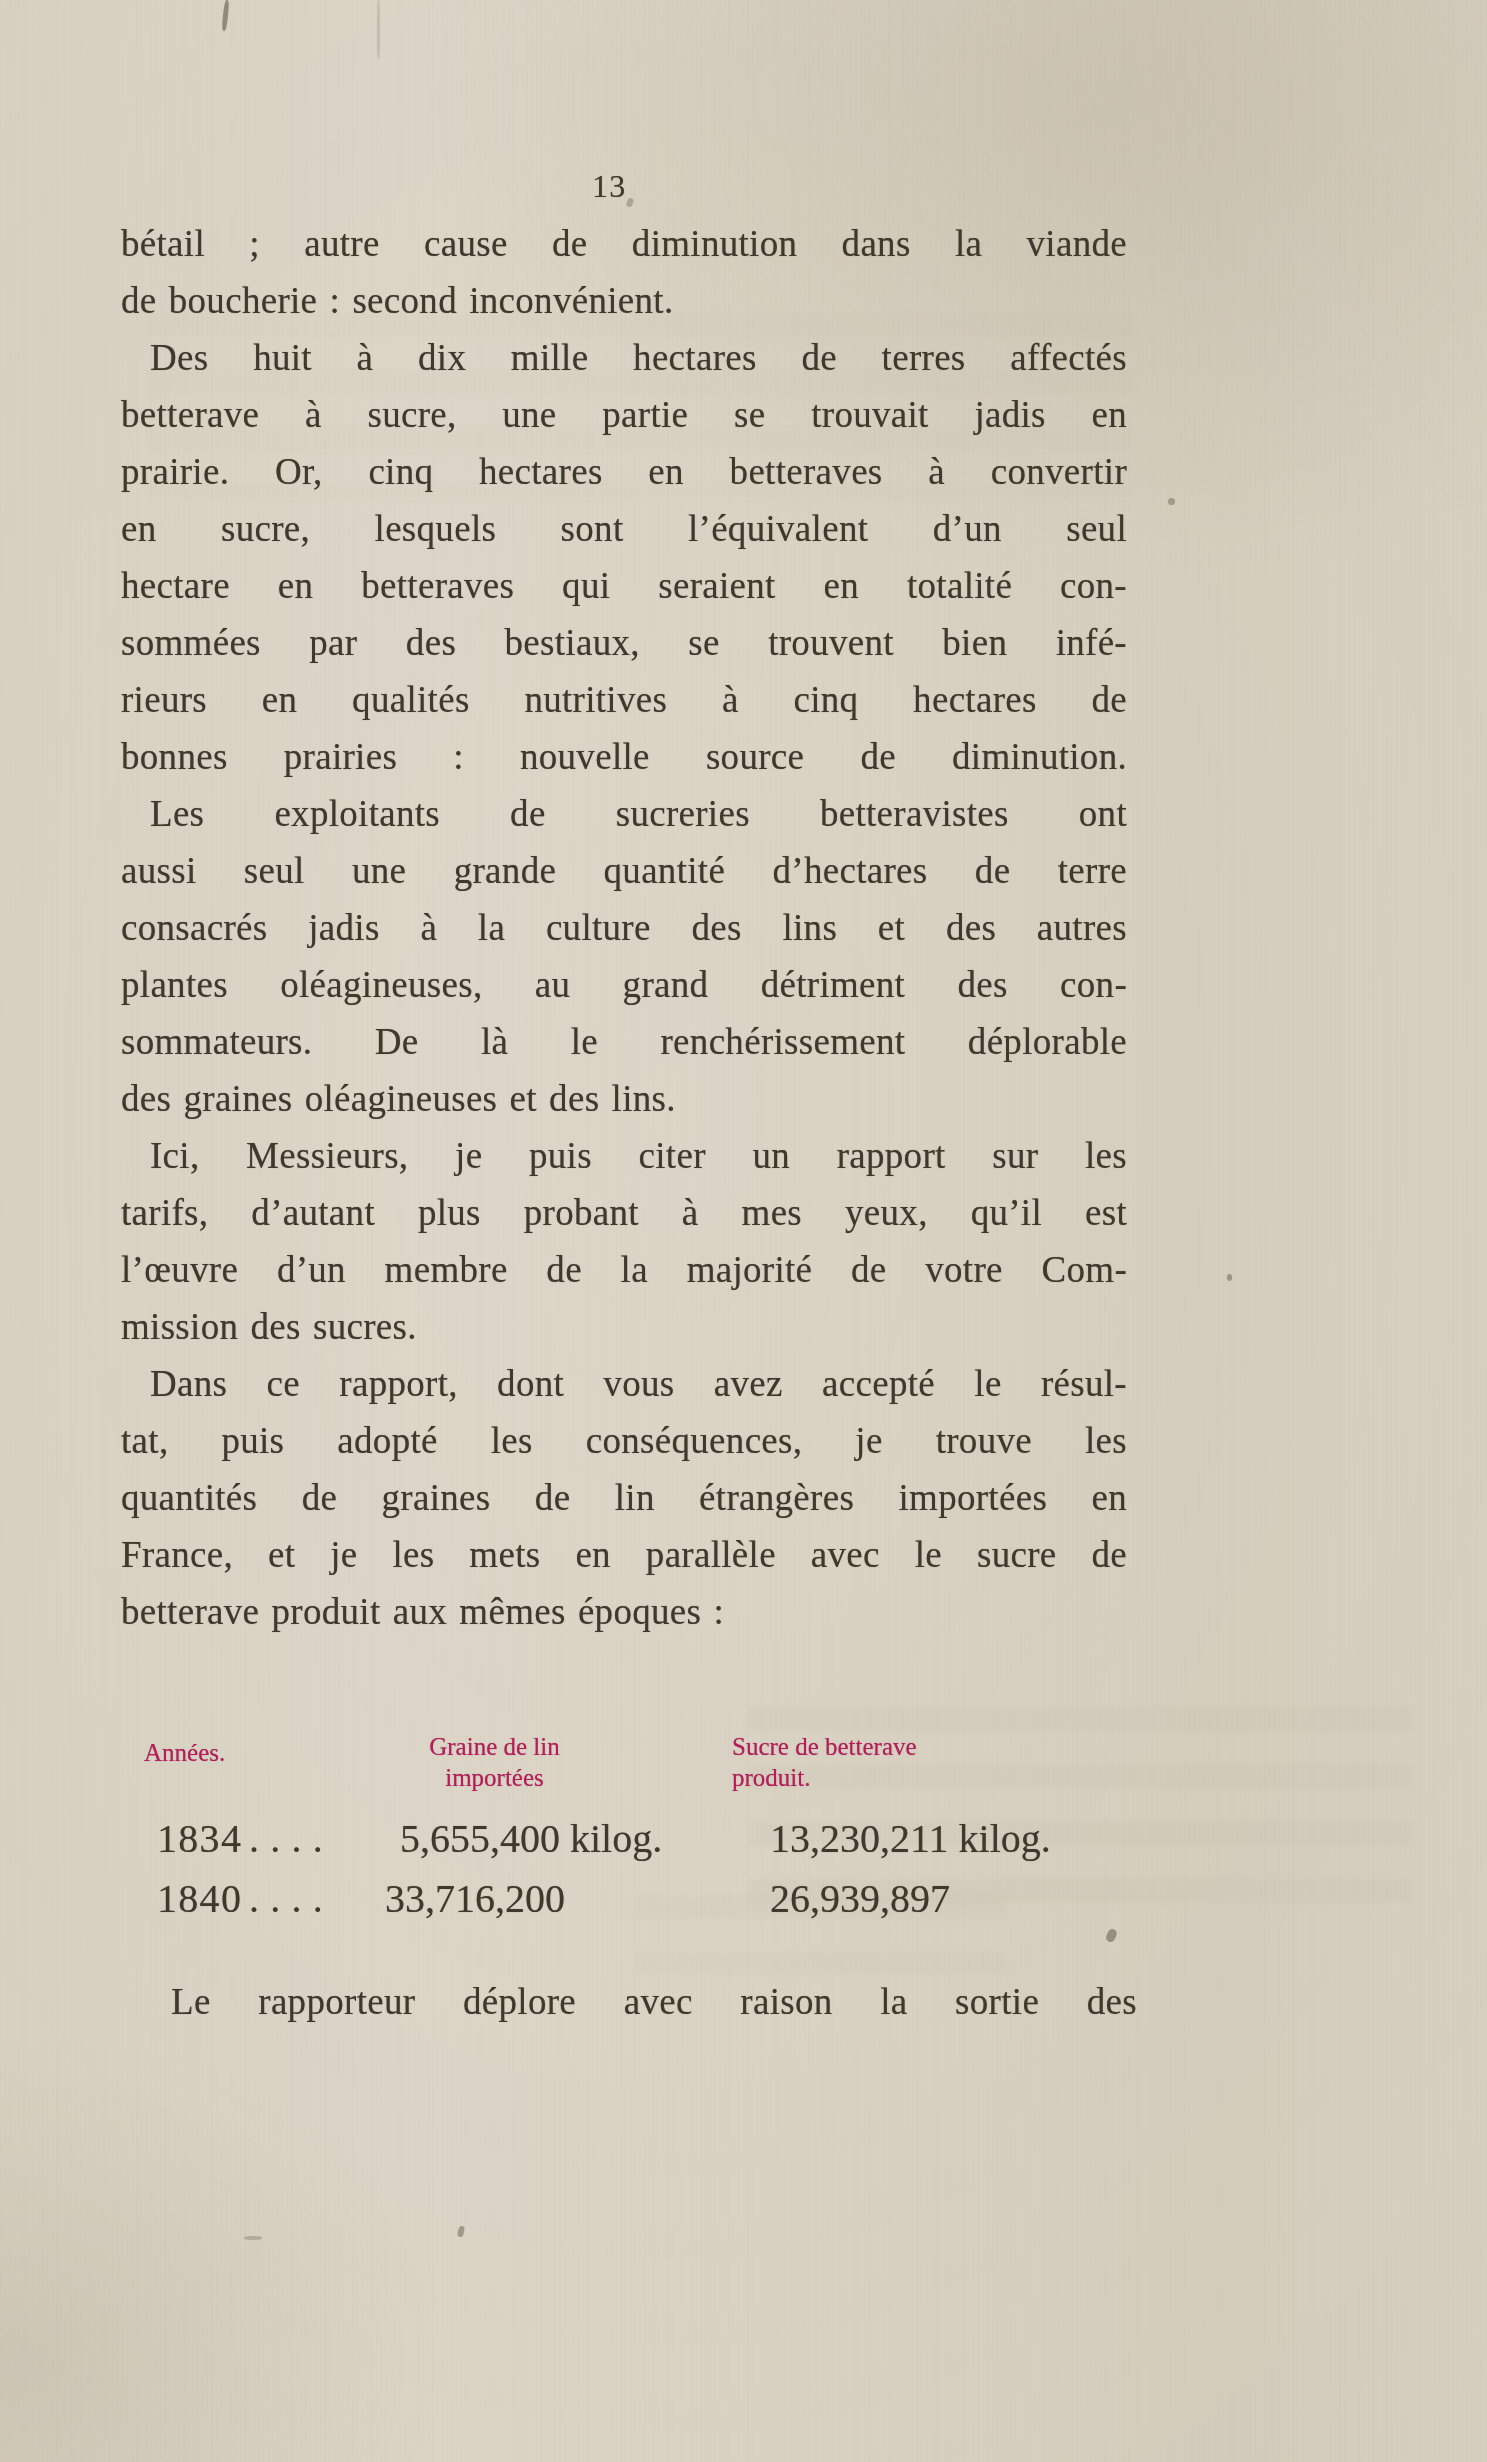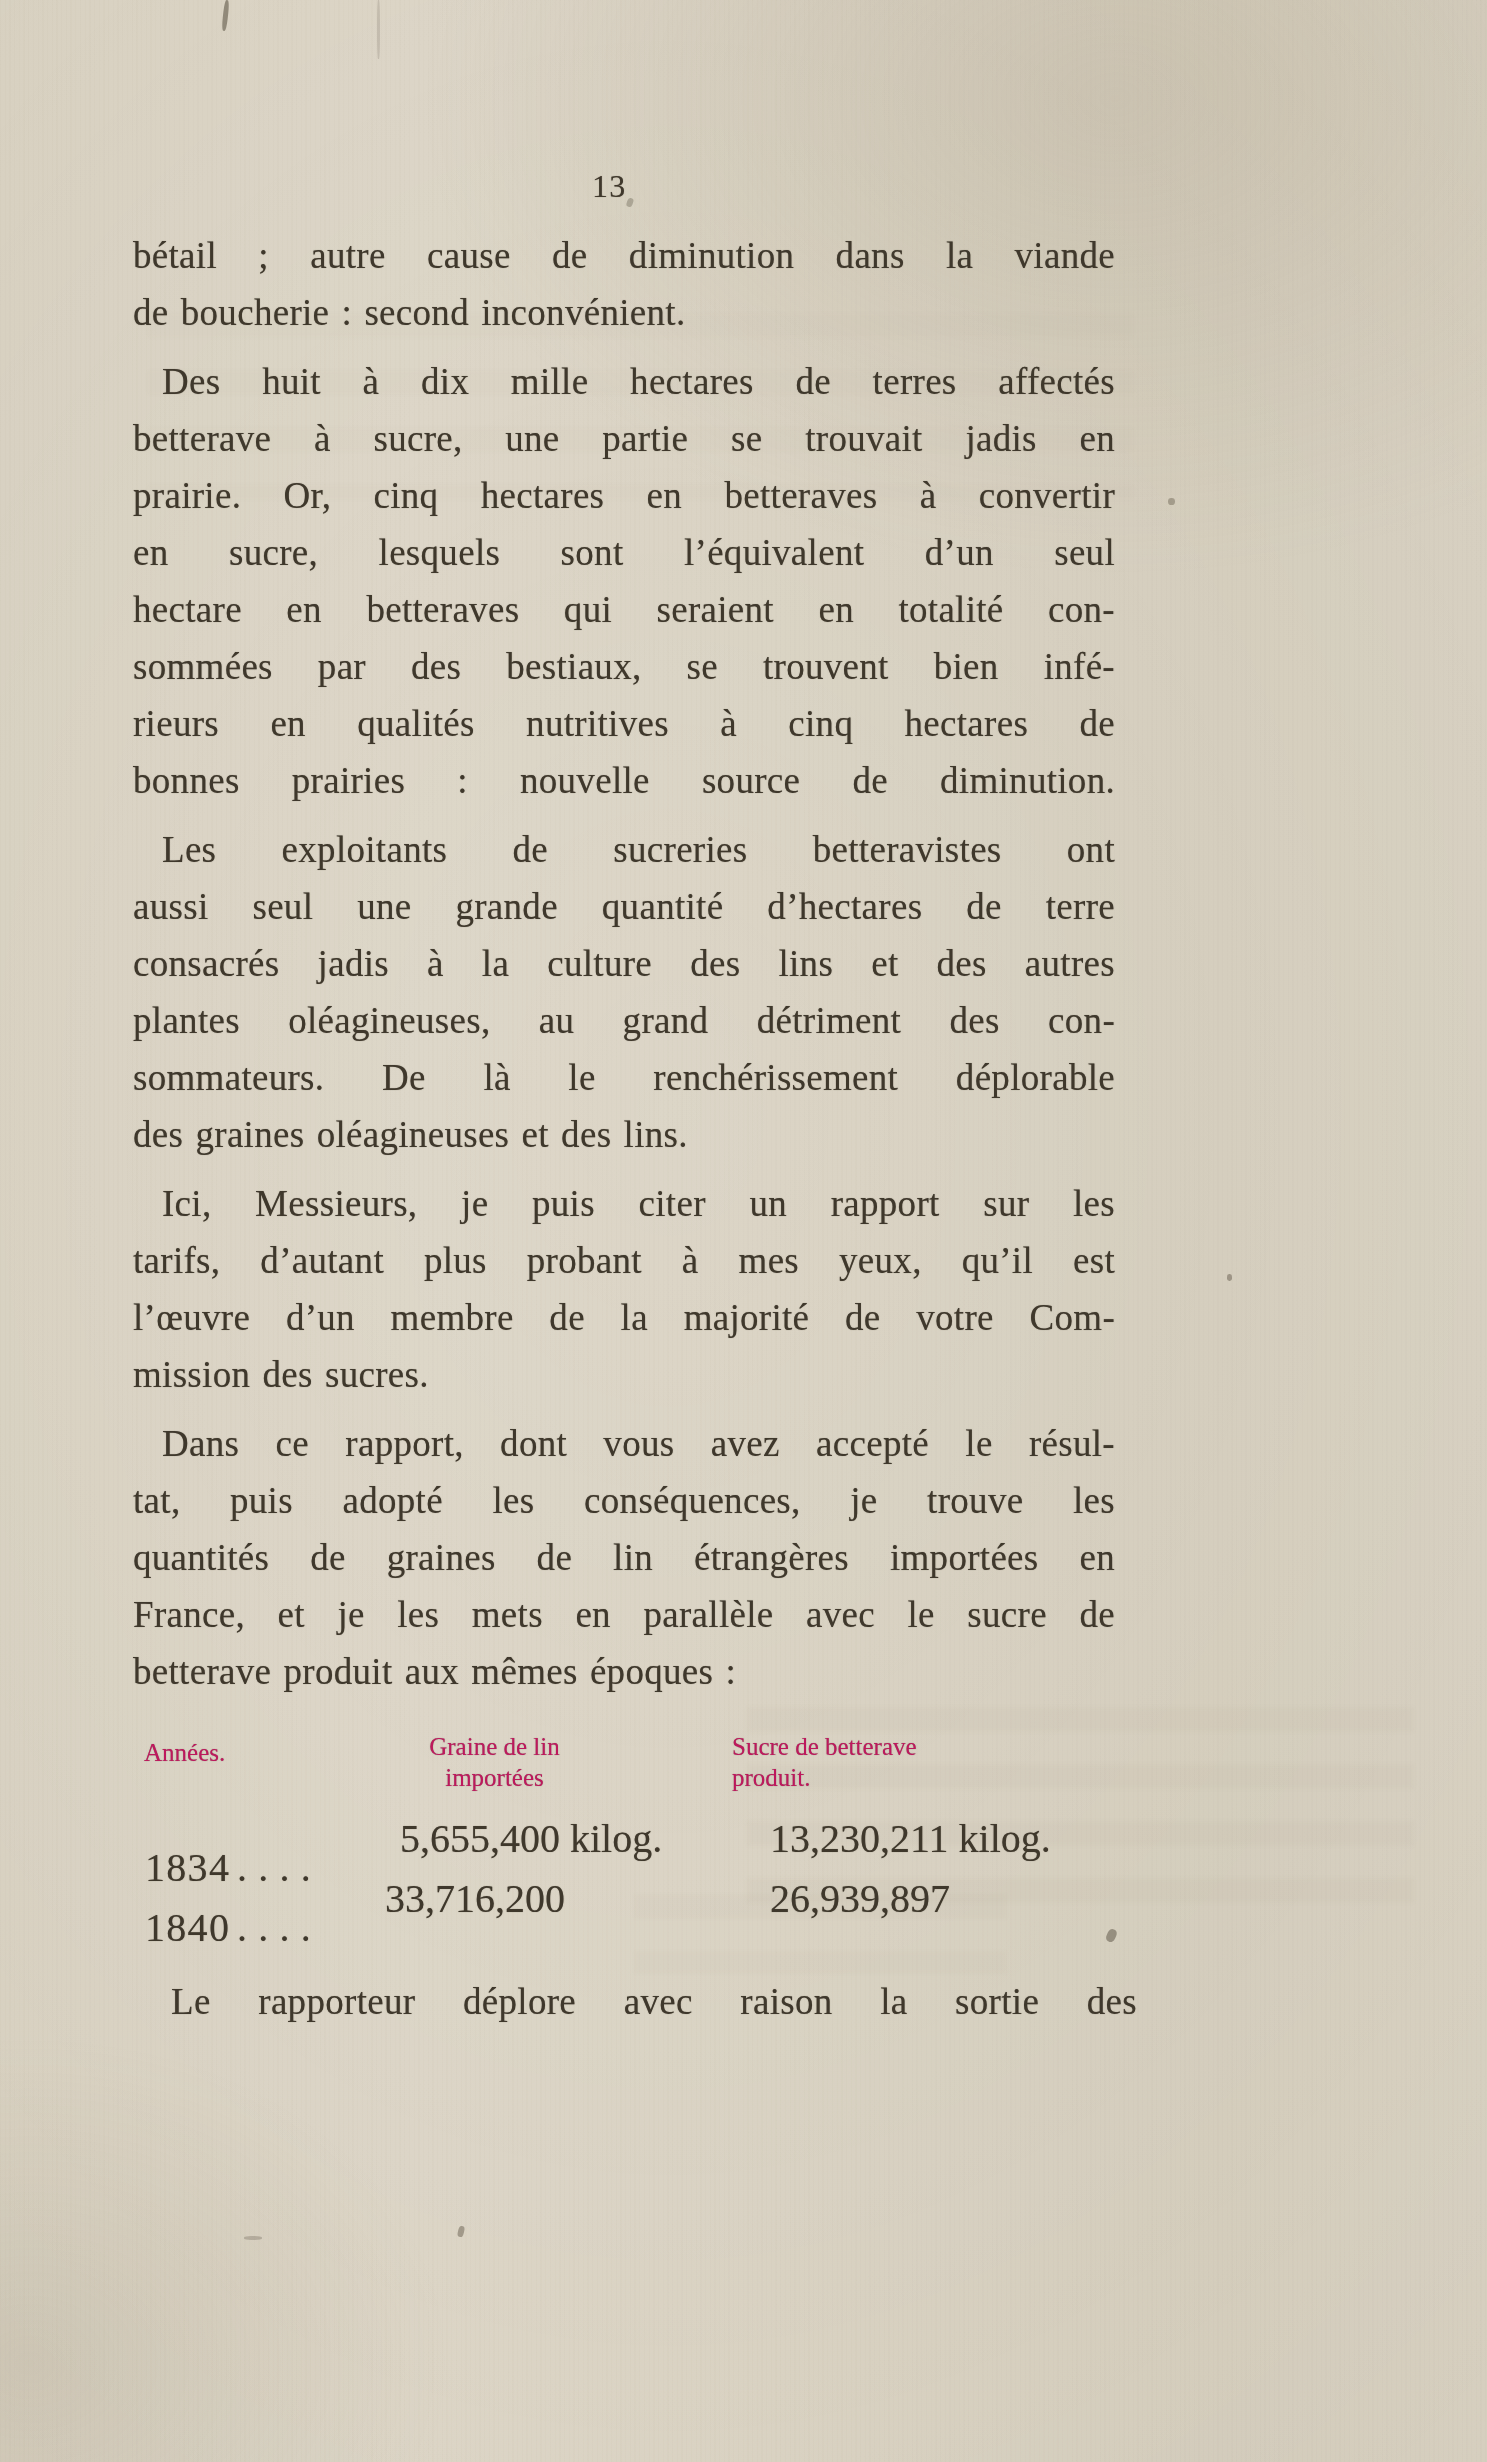--- a/index.html
+++ b/index.html
@@ -21,36 +21,36 @@
   .pagenum {
     position: absolute; left: 592px; top: 168px;
     font-size: 32px; letter-spacing: 1.3px;
   }
 
   .textblock {
     position: absolute; left: 121px; top: 215px; width: 1006px;
     font-size: 37px; line-height: 57px;
     letter-spacing: 0.3px; word-spacing: 2.7px;
   }
-  .para { margin: 12px; }
+  .para { margin: 0; }
   .line { height: 57px; }
   .just { text-align: justify; text-align-last: justify; }
   .end  { text-align: left; }
   .ind .line:first-child { text-indent: 29px; }
 
   .tblh { position: absolute; font-size: 25px; line-height: 31px; color: #be185d; }
   .th1 { left: 144px; top: 1737px; }
   .th2 { left: 371px; top: 1731px; width: 247px; text-align: center; }
   .th3 { left: 732px; top: 1731px; width: 260px; text-align: left; }
 
   .trow { position: absolute; left: 0; width: 1488px; height: 55px; font-size: 40px; line-height: 48px; }
   .r1 { top: 1815px; }
   .r2 { top: 1875px; }
   .cell { position: absolute; white-space: nowrap; }
-  .cy { left: 145px; letter-spacing: 1.3px; margin-top: 29px; }
+  .cy { left: 157px; letter-spacing: 1.3px; }
   .r1 .ca { left: 400px; }
   .r1 .cb { left: 770px; }
   .r2 .ca { left: 385px; }
   .r2 .cb { left: 770px; }
   .dots { letter-spacing: 11.3px; margin-left: 6.7px; }
 
   .closing {
     position: absolute; left: 131px; top: 1973px; width: 1006px;
     font-size: 37px; line-height: 57px;
     letter-spacing: 0.3px; word-spacing: 2.7px;

